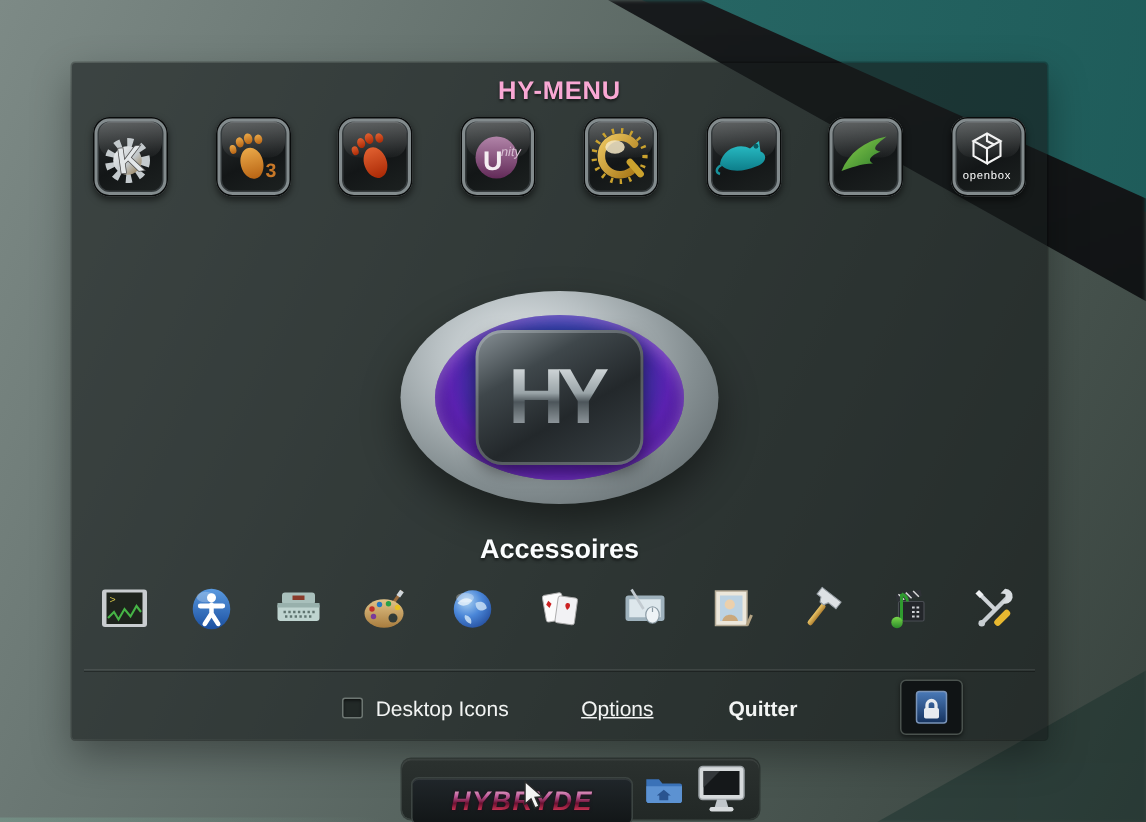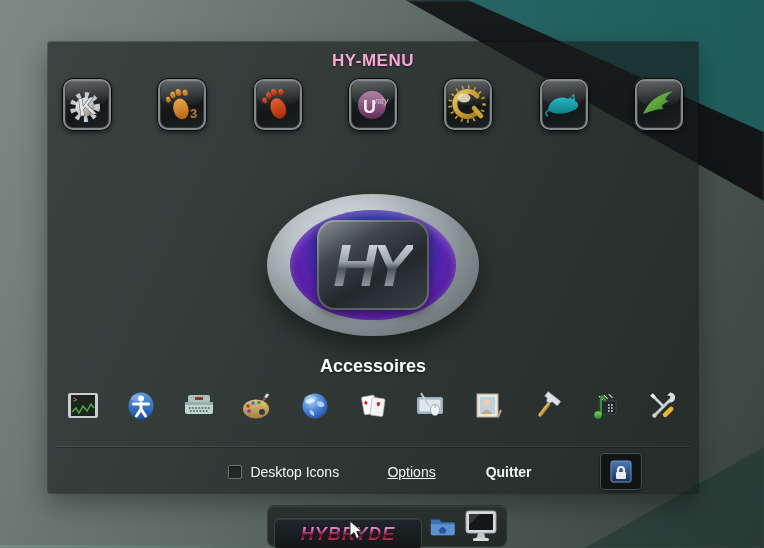--- a/index.html
+++ b/index.html
@@ -49,21 +49,21 @@
     box-shadow:0 12px 26px rgba(0,0,0,.45);
     display:flex; align-items:center; justify-content:center; }
   .logo-inner { width:166px; height:110px; border-radius:50%;
     background:radial-gradient(ellipse at 50% 40%,#4a63d8 0%,#2f3aaa 38%,#5a22b0 62%,#2a1060 85%,#140a30 100%);
     box-shadow:inset 0 4px 10px rgba(255,255,255,.25), inset 0 -8px 16px rgba(110,40,190,.75);
     display:flex; align-items:center; justify-content:center; }
   .logo-plate { width:112px; height:90px; border-radius:18px;
     background:linear-gradient(150deg,#8a9398 0%,#3f474b 30%,#23282b 60%,#3a4246 100%);
     box-shadow:inset 0 0 0 2px rgba(220,228,232,.28), 0 4px 12px rgba(0,0,0,.5);
     display:flex; align-items:center; justify-content:center; }
-  .logo-hy { font-size:60px; font-weight:bold; font-style:italic; letter-spacing:-5px;
+  .logo-hy { font-size:52px; font-weight:bold; letter-spacing:-5px;
     padding-right:6px;
     background:linear-gradient(180deg,#f2f5f6 0%,#9aa4a8 45%,#4c555a 55%,#c6ced2 100%);
     -webkit-background-clip:text; background-clip:text; color:transparent; }
 
   .cat-label { position:absolute; top:314px; left:0; right:0; text-align:center;
     color:#fbfdfe; font-size:18px; font-weight:bold; text-shadow:0 1px 2px rgba(0,0,0,.6); }
   .cat-row { position:absolute; top:344px; left:18px; right:18px; height:40px;
     display:flex; justify-content:space-between; align-items:center; }
   .cat-icon { width:34px; height:36px; display:flex; align-items:center; justify-content:center;
     cursor:pointer; }
@@ -223,20 +223,31 @@
         <defs>
             <linearGradient id="gl" x1="0" y1="0" x2="1" y2="1">
           <stop offset="0" stop-color="#8cd04c"></stop>
               <stop offset="1" stop-color="#2a7a2a"></stop>
             </linearGradient>
           </defs>
         <path d="M6,31 C11,19 21,11 36,8 C28,14 26,17 32,18 C25,21 23,24 27,26 C19,26 12,29 6,31 Z" fill="url(#gl)"></path>
       </svg>
     </div>
 
+    <div class="de-btn">
+      <svg width="44" height="44" viewBox="0 0 44 44">
+        <g stroke="#f2f2f2" stroke-width="1.4" fill="none">
+          <path d="M21,6 L30,11 L21,16 L12,11 Z"></path>
+          <path d="M12,11 L12,21 L21,26 L21,16"></path>
+          <path d="M30,11 L30,21 L21,26"></path>
+          <path d="M21,6 L21,11 L26,13.5"></path>
+        </g>
+        <text x="21" y="36" text-anchor="middle" font-size="7.5" fill="#ffffff" letter-spacing=".5">openbox</text>
+      </svg>
+    </div>
 
   </div>
 
   <div class="logo-outer">
     <div class="logo-inner">
       <div class="logo-plate">
         <span class="logo-hy">HY</span>
       </div>
     </div>
   </div>

